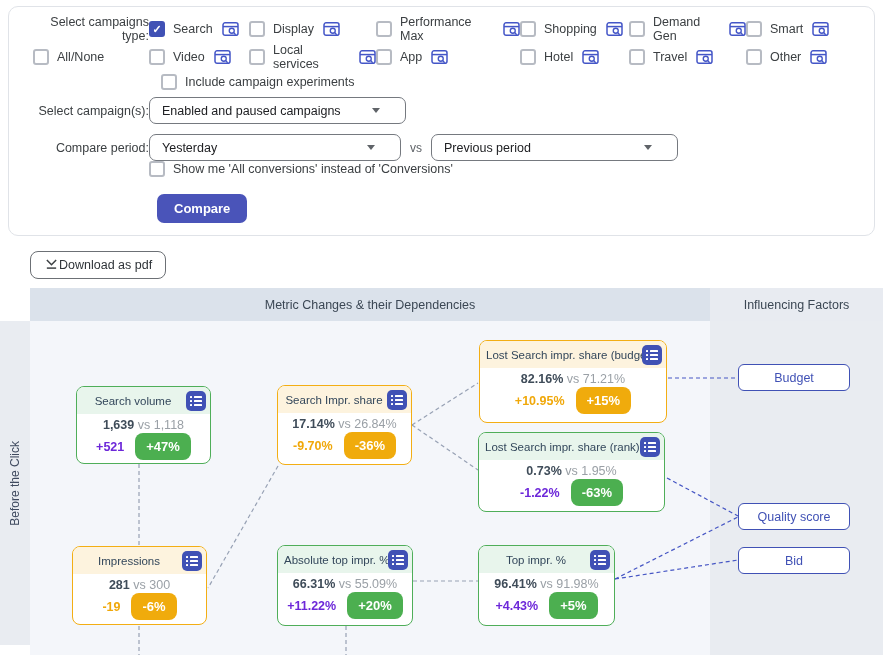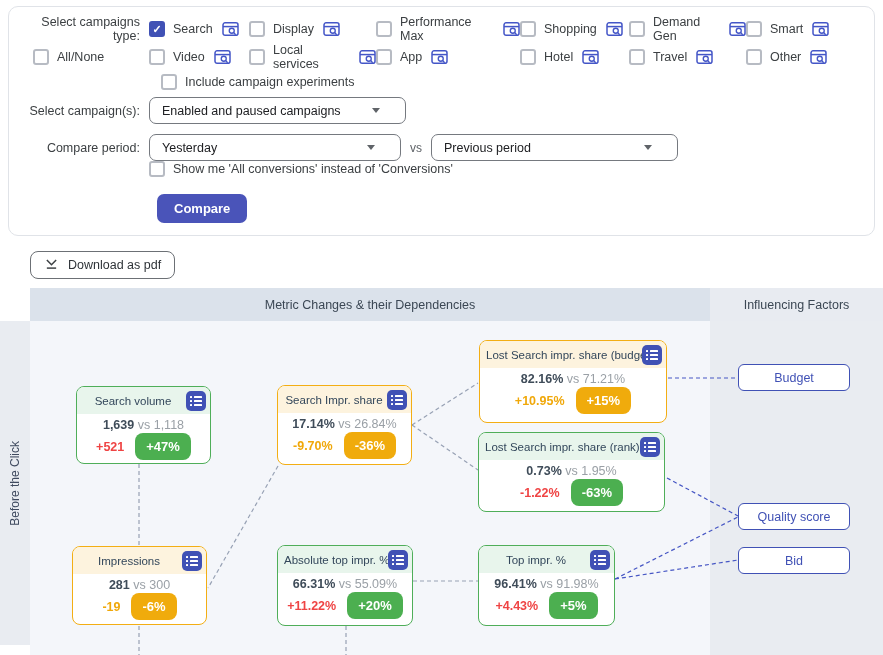--- a/index.html
+++ b/index.html
@@ -3,21 +3,21 @@
 <meta charset="utf-8">
 <style>
   * { margin:0; padding:0; box-sizing:border-box; }
   html,body { width:883px; height:655px; background:#fff; font-family:"Liberation Sans", sans-serif; overflow:hidden; }
 
   
   .panel { position:relative; margin:6px 8px 0 8px; height:230px; background:#fff;
            border:1px solid #e0e3e8; border-radius:10px; padding:11px 10px 0 14px; }
   .types-grid { display:grid; grid-template-columns:126px 100px 127px 144px 109px 117px 1fr;
                 grid-auto-rows:22px; row-gap:6px; align-items:center; }
-  .form-label { font-size:12.5px; color:#3c4043; text-align:right; padding-right:9px; }
+  .form-label { font-size:12.5px; color:#3c4043; text-align:right; }
   .cb-item { display:flex; align-items:center; gap:8px; font-size:12.5px; color:#3c4043; }
   .cb { width:16px; height:16px; border:2px solid #b7bbc3; border-radius:3px; background:#fff;
         flex:none; display:flex; align-items:center; justify-content:center; cursor:pointer; }
   .cb.on { background:#4051b5; border-color:#4051b5; color:#fff; font-size:11px; font-weight:bold; }
   .pv-icon { margin-left:1px; display:inline-flex; cursor:pointer; }
   .indent { margin-left:10px; }
   .row-include { margin-top:6px; margin-left:126px;padding-left:12px; }
   .flex-row { display:flex; align-items:center; }
   .row-select { margin-top:7px; }
   .row-period { margin-top:10px; }
@@ -25,21 +25,21 @@
   .dd { height:27px; border:1px solid #75797f; border-radius:7px; background:#fff;
         display:flex; align-items:center; justify-content:space-between;
         padding:0 25px 0 12px; font-size:12.5px; color:#202124; cursor:pointer; }
   .dd-caret { width:0; height:0; border-left:4px solid transparent; border-right:4px solid transparent;
               border-top:5px solid #5f6368; }
   .vs-lbl { margin:0 9px; font-size:12px; color:#5f6368; }
   .btn-compare { margin:17px 0 0 134px; background:#4a54b9; color:#fff; border:none; border-radius:7px;
                  padding:7px 17px; font-size:13px; font-weight:bold; font-family:inherit; cursor:pointer; }
 
   
-  .btn-dl { margin:15px 0 0 30px; display:inline-flex; align-items:center; gap:9px; background:#fff;
+  .btn-dl { margin:15px 0 0 30px; display:inline-flex; align-items:center; background:#fff;
             border:1px solid #6c7075; border-radius:8px; padding:6px 13px; font-size:12.5px;
             color:#2e3338; font-family:inherit; cursor:pointer; }
 
   
   .diagram { position:relative; margin-top:9px; width:883px; height:368px; }
   .hdr-left  { position:absolute; left:30px; top:0; width:680px; height:33px; background:#dbe2eb;
                display:flex; align-items:center; justify-content:center; font-size:12.5px; color:#3b4754; }
   .hdr-right { position:absolute; left:710px; top:0; width:173px; height:33px; background:#e8ebf1;
                display:flex; align-items:center; justify-content:center; font-size:12.5px; color:#3b4754; }
   .canvas-main { position:absolute; left:30px; top:33px; width:680px; height:335px; background:#f4f6fa; }
@@ -56,21 +56,21 @@
   .mhead { height:27px; flex:none; display:flex; align-items:center; position:relative; padding:0 27px 0 6px; }
   .mcard.green .mhead { background:#e8f5ec; }
   .mcard.amber .mhead { background:#fdf3de; }
   .mtitle { flex:1; text-align:center; font-size:11.5px; color:#33475b; white-space:nowrap; }
   .micon { position:absolute; right:4px; top:3.5px; width:20px; height:20px; background:#4051b5; border:none;
            border-radius:5px; display:flex; align-items:center; justify-content:center; cursor:pointer; }
   .mvals { text-align:center; font-size:12.5px; color:#9aa0a6; margin-top:4px; }
   .v-main { color:#3f4c59; font-weight:bold; }
   .mdelta { display:flex; align-items:center; justify-content:center; gap:11px; margin-top:1px; }
   .d-txt { font-size:12.5px; font-weight:bold; }
-  .green-t { color:#ef4444; }
+  .green-t { color:#6d28d9; }
   .amber-t { color:#f0a80a; }
   .d-badge { color:#fff; font-weight:bold; font-size:13px; border-radius:8px; padding:6px 11px; }
   .green-b { background:#4caf50; }
   .amber-b { background:#f0ab0c; }
 
   .factor { position:absolute; width:112px; height:27px; background:#fff; border:1.5px solid #4051b5;
             border-radius:6px; display:flex; align-items:center; justify-content:center;
             font-size:12.5px; color:#4051b5; cursor:pointer; }
 </style>
 </head>

